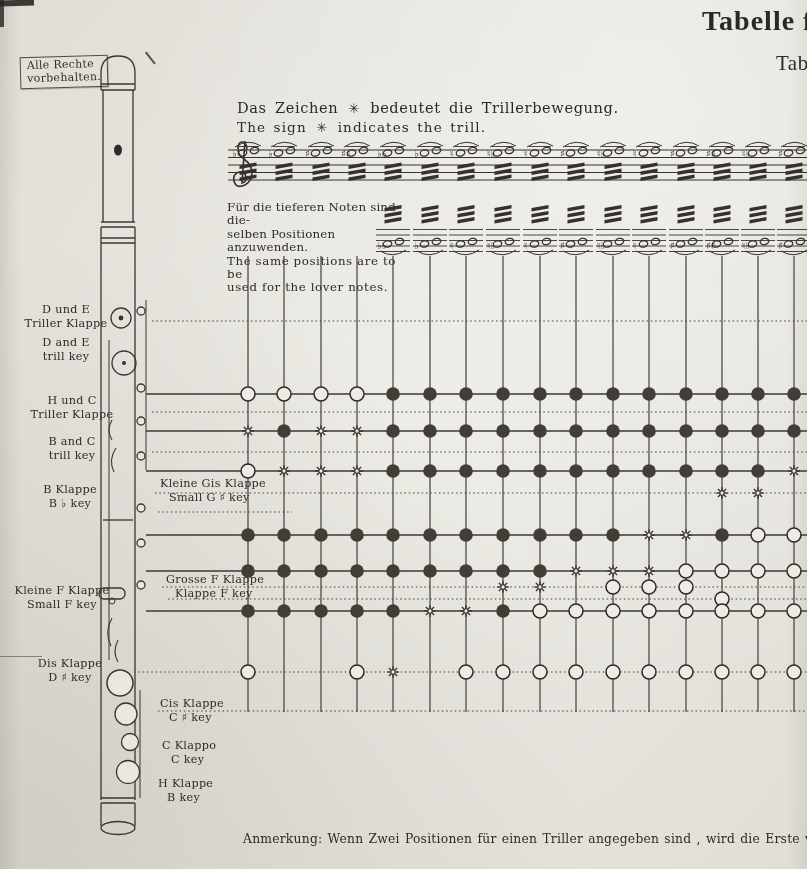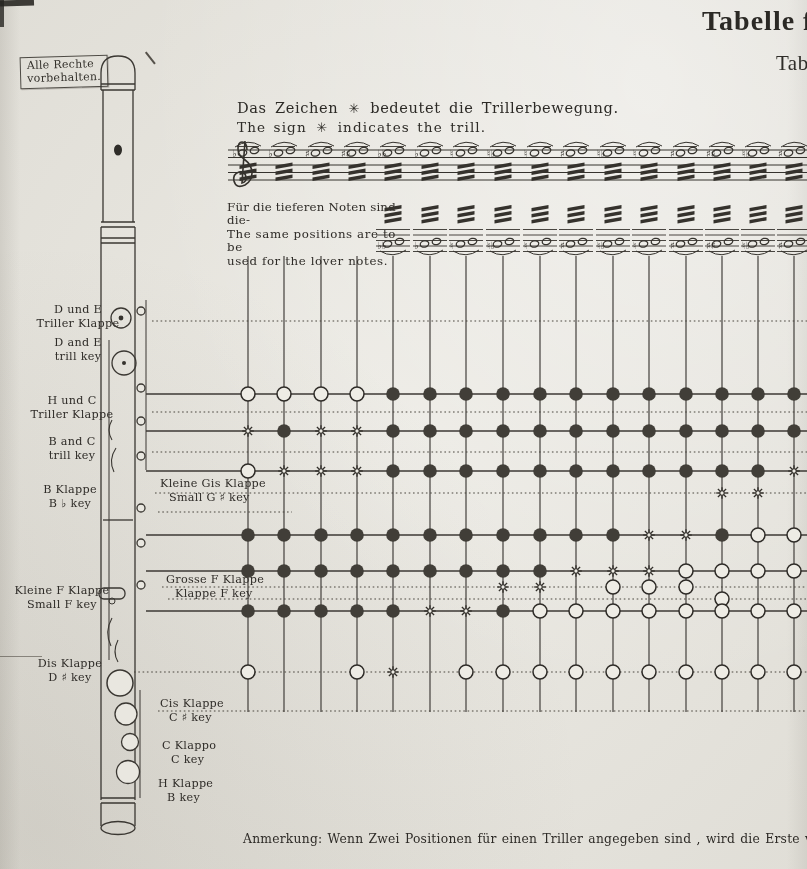--- a/index.html
+++ b/index.html
@@ -56,28 +56,29 @@
     <span>bedeutet die Trillerbewegung.</span>
   </div>
   <div class="abs legend-en">
     <span>The sign</span>
     <span class="legend-sym">✳</span>
     <span>indicates the trill.</span>
   </div>
 
   <div class="abs deeper">
     <div>Für die tieferen Noten sind die-</div>
+    <div>selben Positionen anzuwenden.</div>
     <div style="letter-spacing:.6px;">The same positions are to be</div>
     <div style="letter-spacing:.6px;">used for the lover notes.</div>
   </div>
 
   <div class="abs footnote-de">Anmerkung: Wenn Zwei Positionen für einen Triller angegeben sind , wird die Erste vorgezogen.</div>
 
   <div id="labels">
-      <div class="llabel" style="left: 78px; top: 303px;">
+      <div class="llabel" style="left: 66px; top: 303px;">
         <div>D und E</div>
         <div>Triller Klappe</div>
         <div style="margin-top: 6px;">D and E</div>
         <div>trill  key</div>
       </div>
       <div class="llabel" style="left: 72px; top: 394px;">
         <div>H und C</div>
         <div>Triller Klappe</div>
         <div style="margin-top: 14px;">B and C</div>
         <div>trill  key</div>

